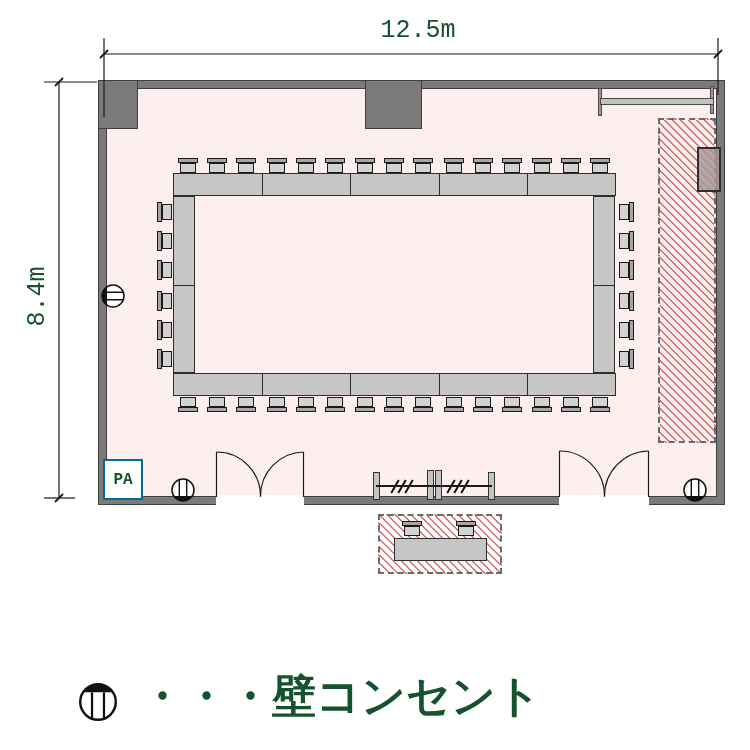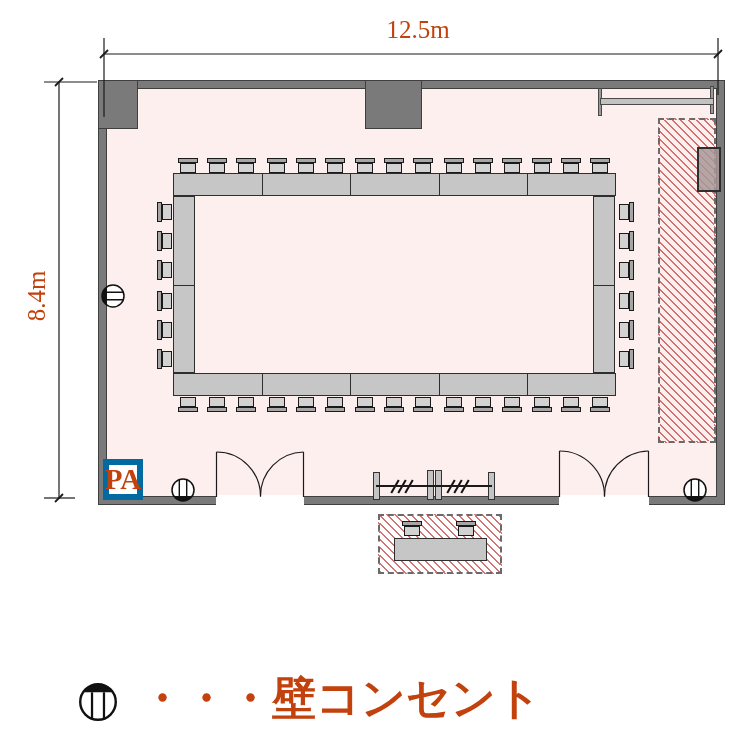--- a/index.html
+++ b/index.html
@@ -1,17 +1,17 @@
 <!DOCTYPE html>
 <html style="--floor: #fdefed; --wall: #7a7a7a; --wall-edge: #3f3f3f; --table-fill: #c6c6c6; --table-edge: #2e2e2e; --chair-fill: #d2d2d2; --chair-back: #a6a6a6;"><head>
 <meta charset="utf-8">
 <style>
   html,body{margin:0;padding:0;background:#fff;}
   .canvas{position:relative;width:750px;height:750px;background:#fff;overflow:hidden;
-          font-family:Liberation Serif, serif;color:#c2410c;}
+          font-family:Liberation Mono, monospace;color:#14532d;}
   .abs{position:absolute;box-sizing:border-box;}
   
   .wall-band{background:var(--wall);border:1px solid var(--wall-edge);}
   .floor{background:var(--floor);border:1px solid var(--wall-edge);}
   .pillar{background:var(--wall);border:1px solid var(--wall-edge);}
   .door-gap{background:#fff;}
   
   .hatch{border:2px dashed #6a6a6a;
          background:repeating-linear-gradient(45deg, rgba(195,70,70,.75) 0 1.4px, rgba(0,0,0,0) 1.4px 5.6px);}
   .hatch-box{background:rgba(168,152,152,.85);border:2px solid #2e2e2e;}
@@ -29,22 +29,22 @@
   .chair.n .cseat,.chair.s .cseat{margin:0 2px;}
   .chair.w .cseat,.chair.e .cseat{margin:2px 0;}
   
   .post{background:#c4c4c4;border:1px solid #333;}
   .pmark{background:#111;width:2px;height:15px;transform:rotate(30deg);}
   
   .screen-bar{background:#c2c2c2;border:1px solid #4a4a4a;}
   .screen-cap{background:#9a9a9a;border:1px solid #4a4a4a;}
   
   .dim-label{font-size:25px;text-align:center;white-space:nowrap;}
-  .pa-box{background:#fff;border:6px solid #0369a1;display:flex;align-items:center;justify-content:center;
-          font-weight:bold;font-size:29px;}
+  .pa-box{background:#fff;border:2px solid #0369a1;display:flex;align-items:center;justify-content:center;
+          font-weight:bold;font-size:16px;}
   .legend-label{font-size:44px;font-weight:bold;white-space:nowrap;line-height:1;}
   svg.overlay{position:absolute;left:0;top:0;pointer-events:none;}
 </style>
 </head>
 <body>
 
 <div class="canvas">
 
   <div class="abs dim-label" style="left:358px;top:16px;width:120px;">12.5m</div>
   <div class="abs dim-label" style="left:-3px;top:282px;width:80px;transform:rotate(-90deg);">8.4m</div>

